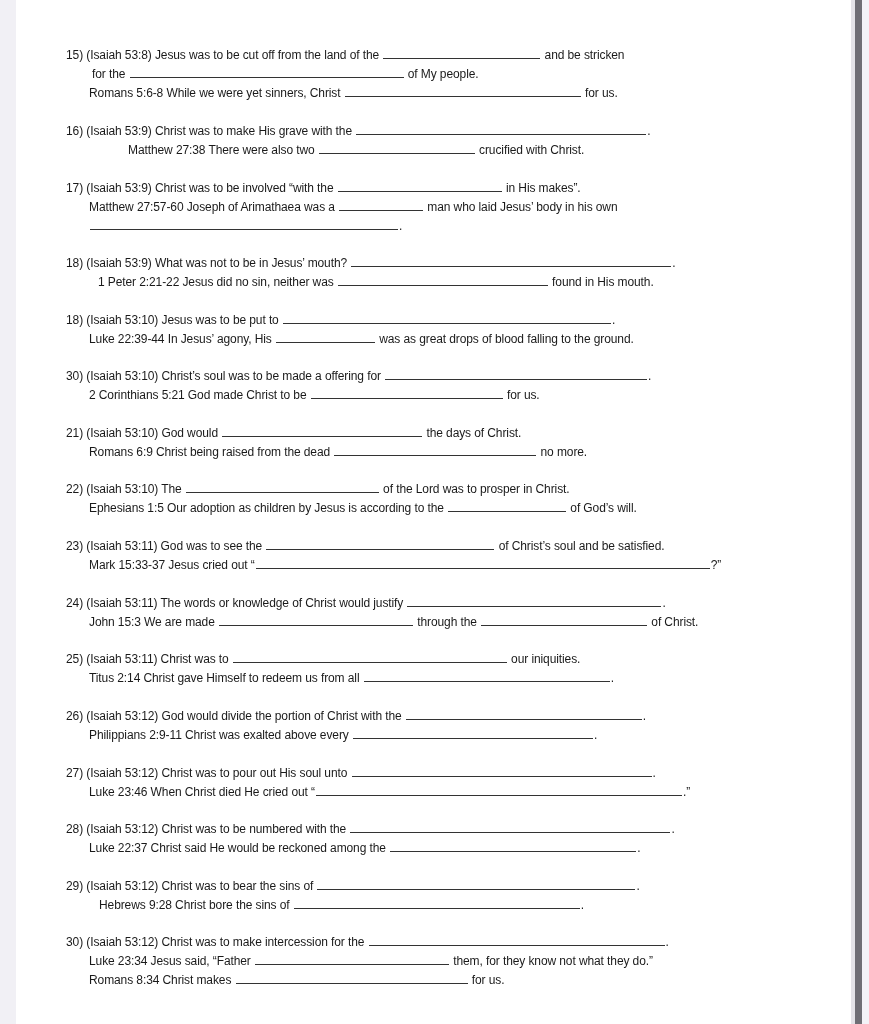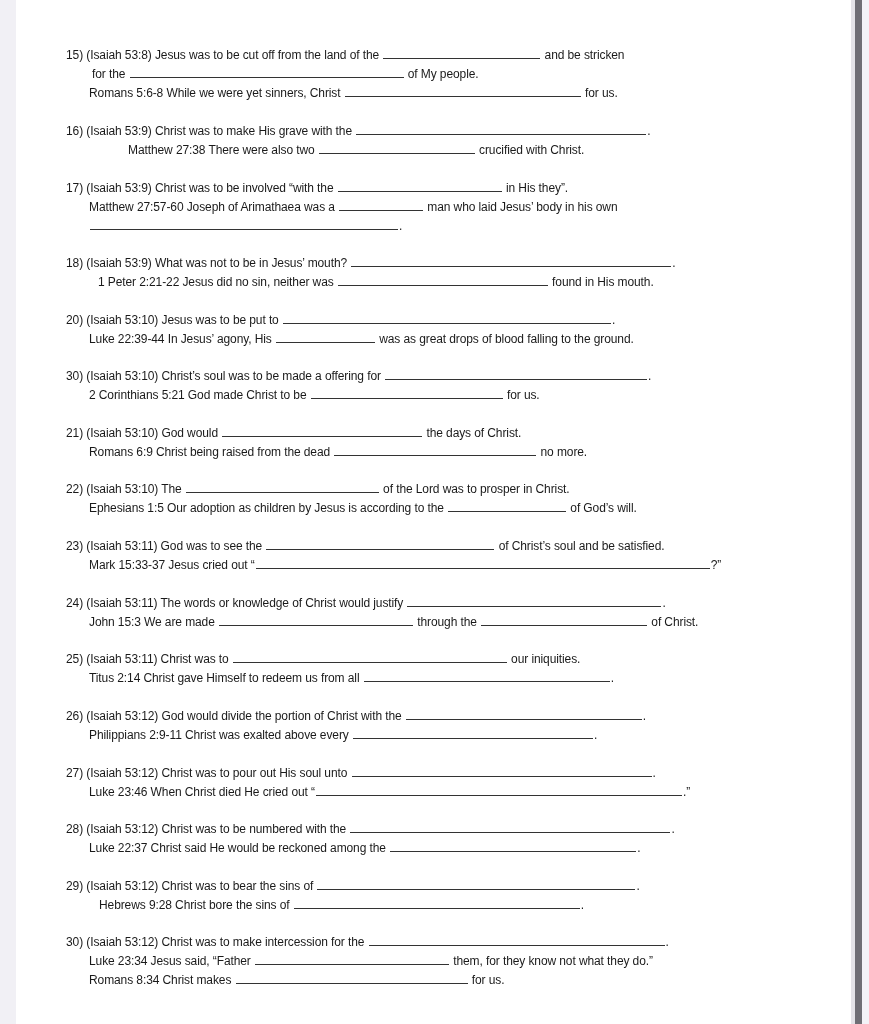--- a/index.html
+++ b/index.html
@@ -32,26 +32,26 @@
 <div class="right-gap"></div>
 <div class="right-bar"></div>
 <div class="right-strip"></div>
 
 <div id="lines">
     <div class="line" style="left: 66px; top: 44px;"><span class="seg">15) (Isaiah 53:8)  Jesus was to be cut off from the land of the </span><span class="blank" style="width: 157px;"></span><span class="seg"> and be stricken</span></div>
     <div class="line" style="left: 92px; top: 63px;"><span class="seg">for the </span><span class="blank" style="width: 274px;"></span><span class="seg"> of My people.</span></div>
     <div class="line" style="left: 89px; top: 82px;"><span class="seg">Romans 5:6-8  While we were yet sinners, Christ </span><span class="blank" style="width: 236px;"></span><span class="seg"> for us.</span></div>
     <div class="line" style="left: 66px; top: 120px;"><span class="seg">16) (Isaiah 53:9)  Christ was to make His grave with the </span><span class="blank" style="width: 290px;"></span><span class="seg">.</span></div>
     <div class="line" style="left: 80px; top: 139px; margin-left: 48px;"><span class="seg">Matthew 27:38  There were also two </span><span class="blank" style="width: 156px;"></span><span class="seg"> crucified with Christ.</span></div>
-    <div class="line" style="left: 66px; top: 177px;"><span class="seg">17) (Isaiah 53:9)  Christ was to be involved “with the </span><span class="blank" style="width: 164px;"></span><span class="seg"> in His they”.</span></div>
+    <div class="line" style="left: 66px; top: 177px;"><span class="seg">17) (Isaiah 53:9)  Christ was to be involved “with the </span><span class="blank" style="width: 164px;"></span><span class="seg"> in His makes”.</span></div>
     <div class="line" style="left: 89px; top: 196px;"><span class="seg">Matthew 27:57-60  Joseph of Arimathaea was a </span><span class="blank" style="width: 84px;"></span><span class="seg"> man who laid Jesus’ body in his own</span></div>
     <div class="line" style="left: 89px; top: 215px;"><span class="blank" style="width: 308px;"></span><span class="seg">.</span></div>
     <div class="line" style="left: 66px; top: 252px;"><span class="seg">18) (Isaiah 53:9)  What was not to be in Jesus’ mouth? </span><span class="blank" style="width: 320px;"></span><span class="seg">.</span></div>
     <div class="line" style="left: 89px; top: 271px; margin-left: 9px;"><span class="seg">1 Peter 2:21-22  Jesus did no sin, neither was </span><span class="blank" style="width: 210px;"></span><span class="seg"> found in His mouth.</span></div>
-    <div class="line" style="left: 66px; top: 309px;"><span class="seg">20) (Isaiah 53:10)  Jesus was to be put to </span><span class="blank" style="width: 328px;"></span><span class="seg">.</span></div>
+    <div class="line" style="left: 66px; top: 309px;"><span class="seg">18) (Isaiah 53:10)  Jesus was to be put to </span><span class="blank" style="width: 328px;"></span><span class="seg">.</span></div>
     <div class="line" style="left: 89px; top: 328px;"><span class="seg">Luke 22:39-44  In Jesus’ agony, His </span><span class="blank" style="width: 99px;"></span><span class="seg"> was as great drops of blood falling to the ground.</span></div>
     <div class="line" style="left: 66px; top: 365px;"><span class="seg">30) (Isaiah 53:10)  Christ’s soul was to be made a offering for </span><span class="blank" style="width: 262px;"></span><span class="seg">.</span></div>
     <div class="line" style="left: 89px; top: 384px;"><span class="seg">2 Corinthians 5:21  God made Christ to be </span><span class="blank" style="width: 192px;"></span><span class="seg"> for us.</span></div>
     <div class="line" style="left: 66px; top: 422px;"><span class="seg">21) (Isaiah 53:10)  God would </span><span class="blank" style="width: 200px;"></span><span class="seg"> the days of Christ.</span></div>
     <div class="line" style="left: 89px; top: 441px;"><span class="seg">Romans 6:9  Christ being raised from the dead </span><span class="blank" style="width: 202px;"></span><span class="seg"> no more.</span></div>
     <div class="line" style="left: 66px; top: 478px;"><span class="seg">22) (Isaiah 53:10)  The </span><span class="blank" style="width: 193px;"></span><span class="seg"> of the Lord was to prosper in Christ.</span></div>
     <div class="line" style="left: 89px; top: 497px;"><span class="seg">Ephesians 1:5  Our adoption as children by Jesus is according to the </span><span class="blank" style="width: 118px;"></span><span class="seg"> of God’s will.</span></div>
     <div class="line" style="left: 66px; top: 535px;"><span class="seg">23) (Isaiah 53:11)  God was to see the </span><span class="blank" style="width: 228px;"></span><span class="seg"> of Christ’s soul and be satisfied.</span></div>
     <div class="line" style="left: 89px; top: 554px;"><span class="seg">Mark 15:33-37  Jesus cried out “</span><span class="blank" style="width: 454px;"></span><span class="seg">?”</span></div>
     <div class="line" style="left: 66px; top: 592px;"><span class="seg">24) (Isaiah 53:11)  The words or knowledge of Christ would justify </span><span class="blank" style="width: 254px;"></span><span class="seg">.</span></div>

